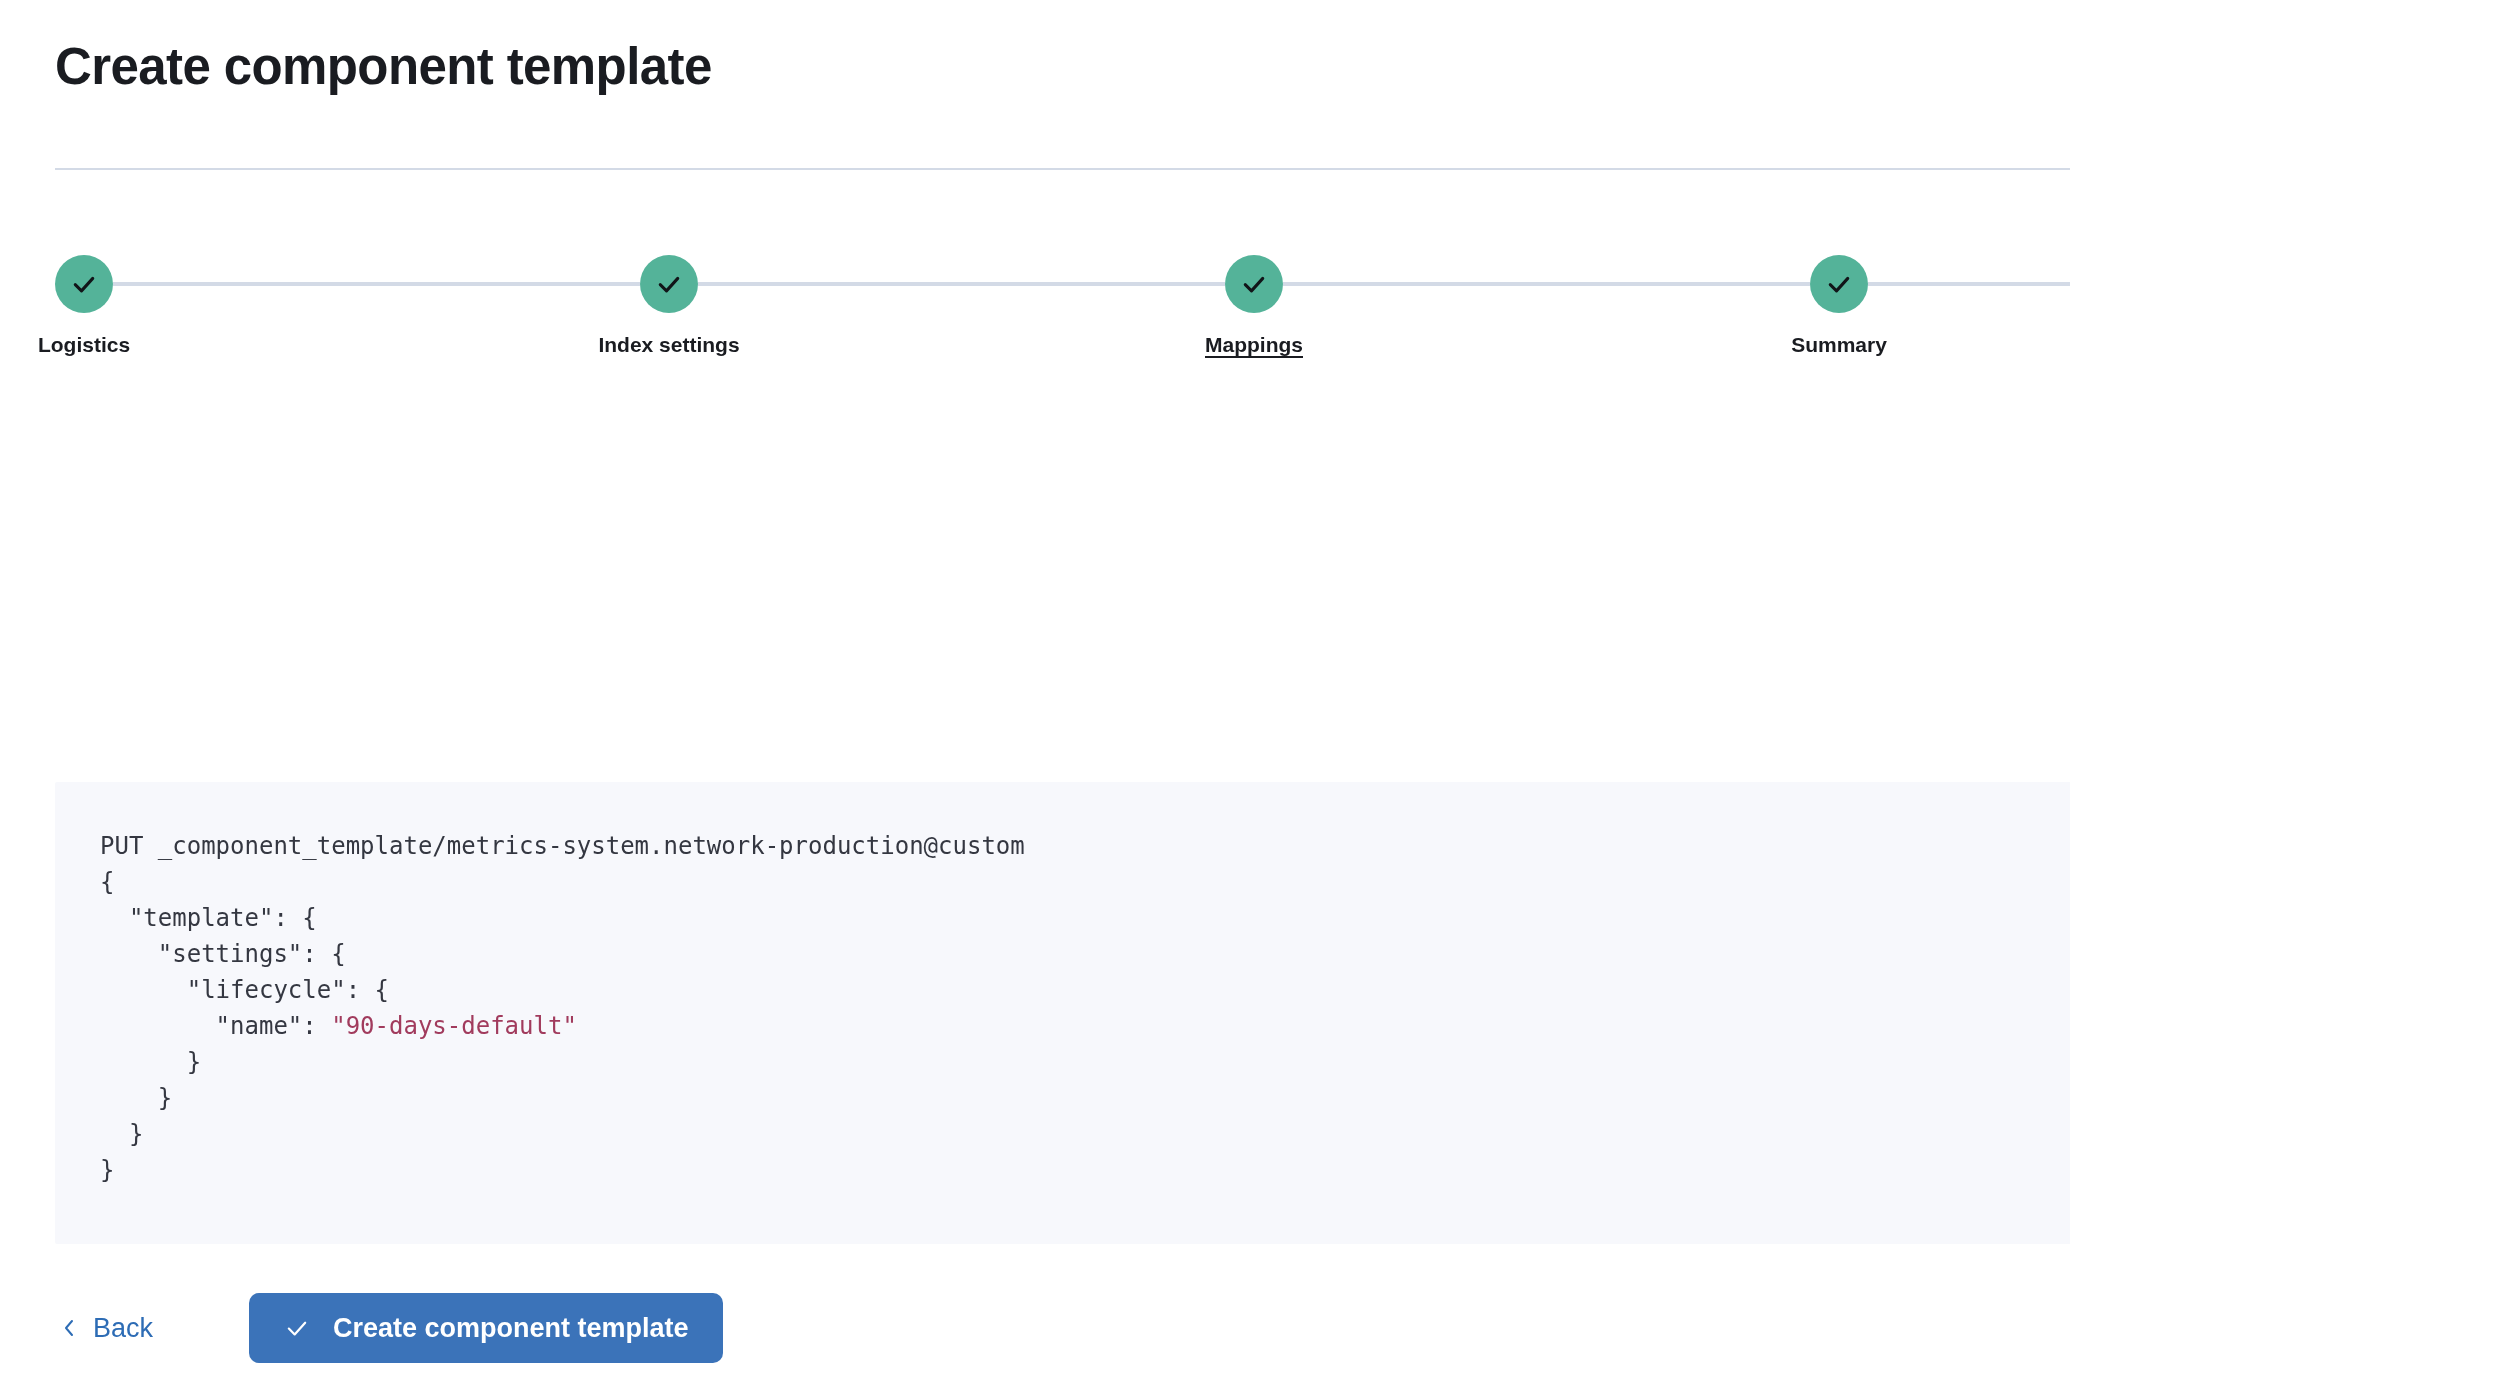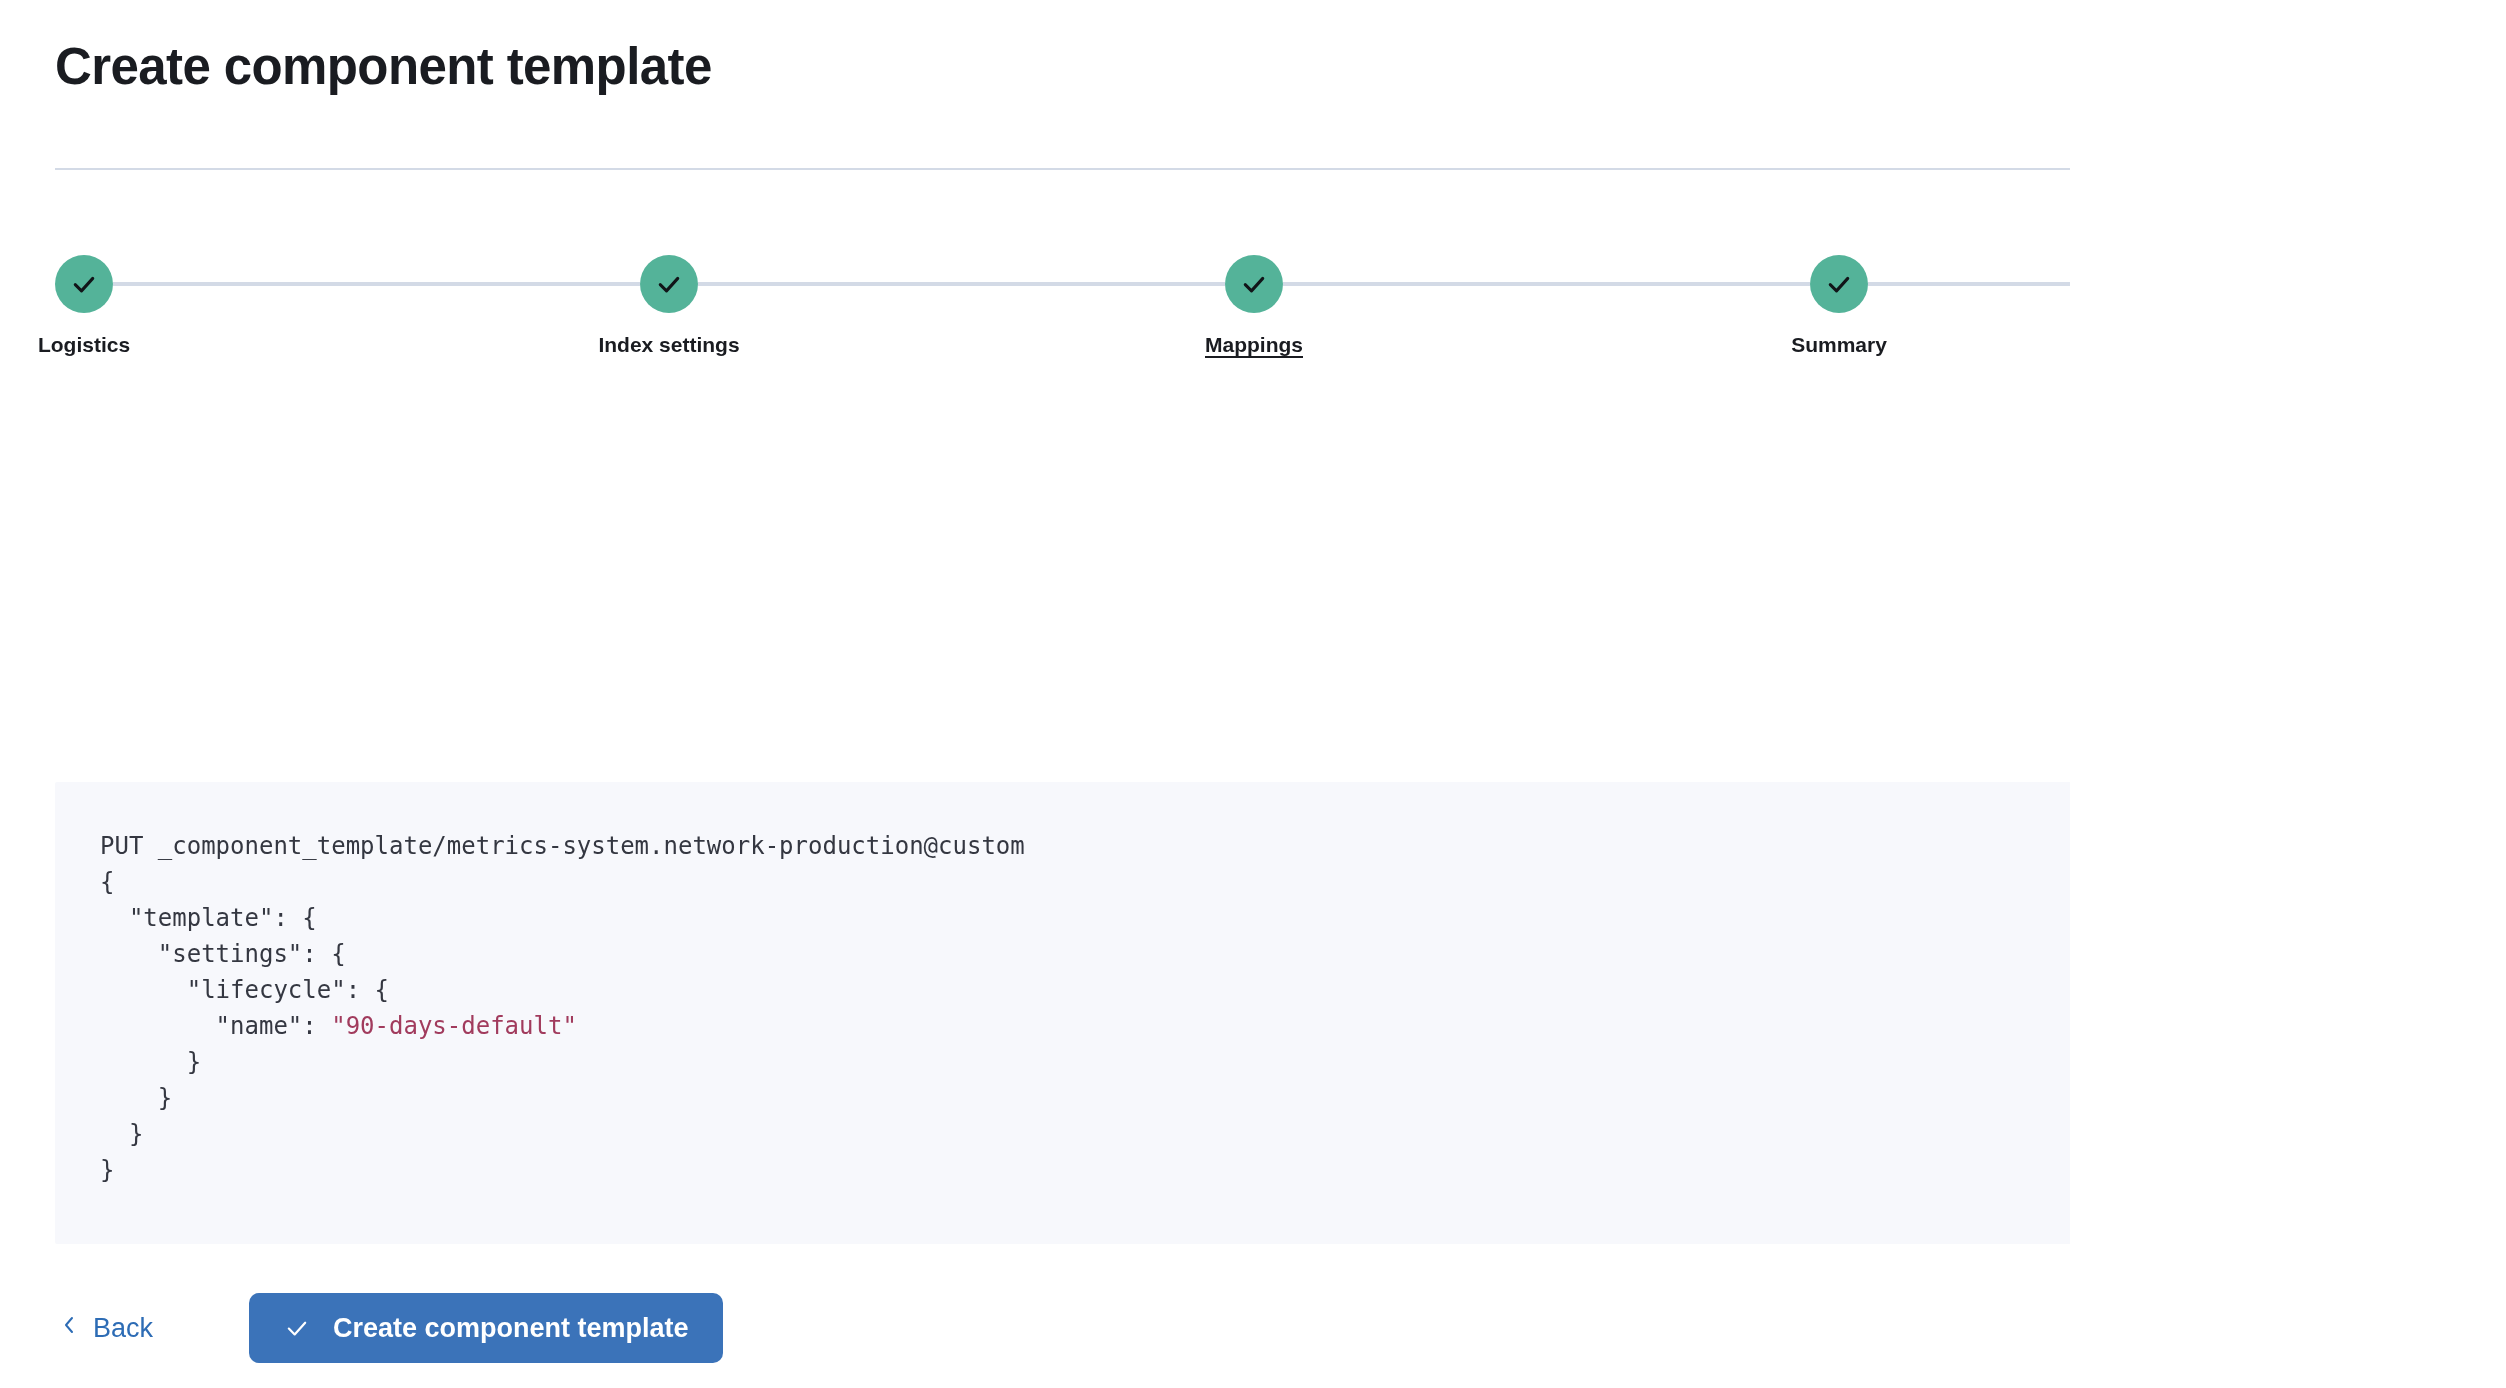--- a/index.html
+++ b/index.html
@@ -226,20 +226,21 @@
     position: absolute;
     left: 55px;
     top: 1293px;
     display: flex;
     align-items: center;
     gap: 0;
   }
 
   .back-link {
     display: inline-flex;
+    align-items: center;
     gap: 14px;
     font-size: 27px;
     font-weight: 400;
     color: #2d6cb5;
     text-decoration: none;
     cursor: pointer;
     padding: 10px 4px;
     background: none;
     border: none;
     font-family: inherit;

